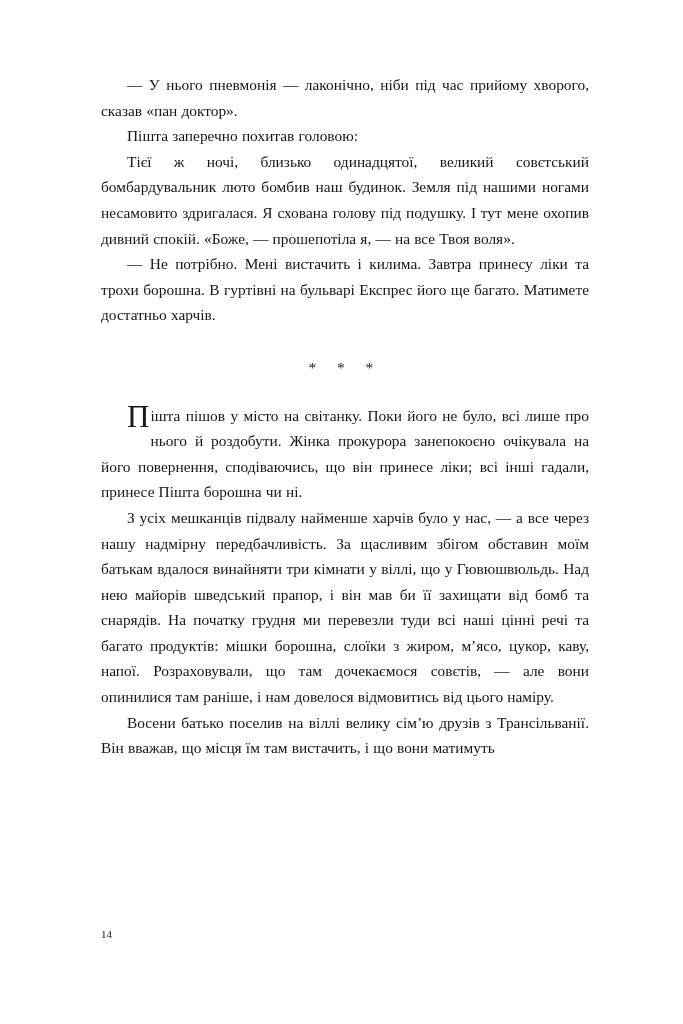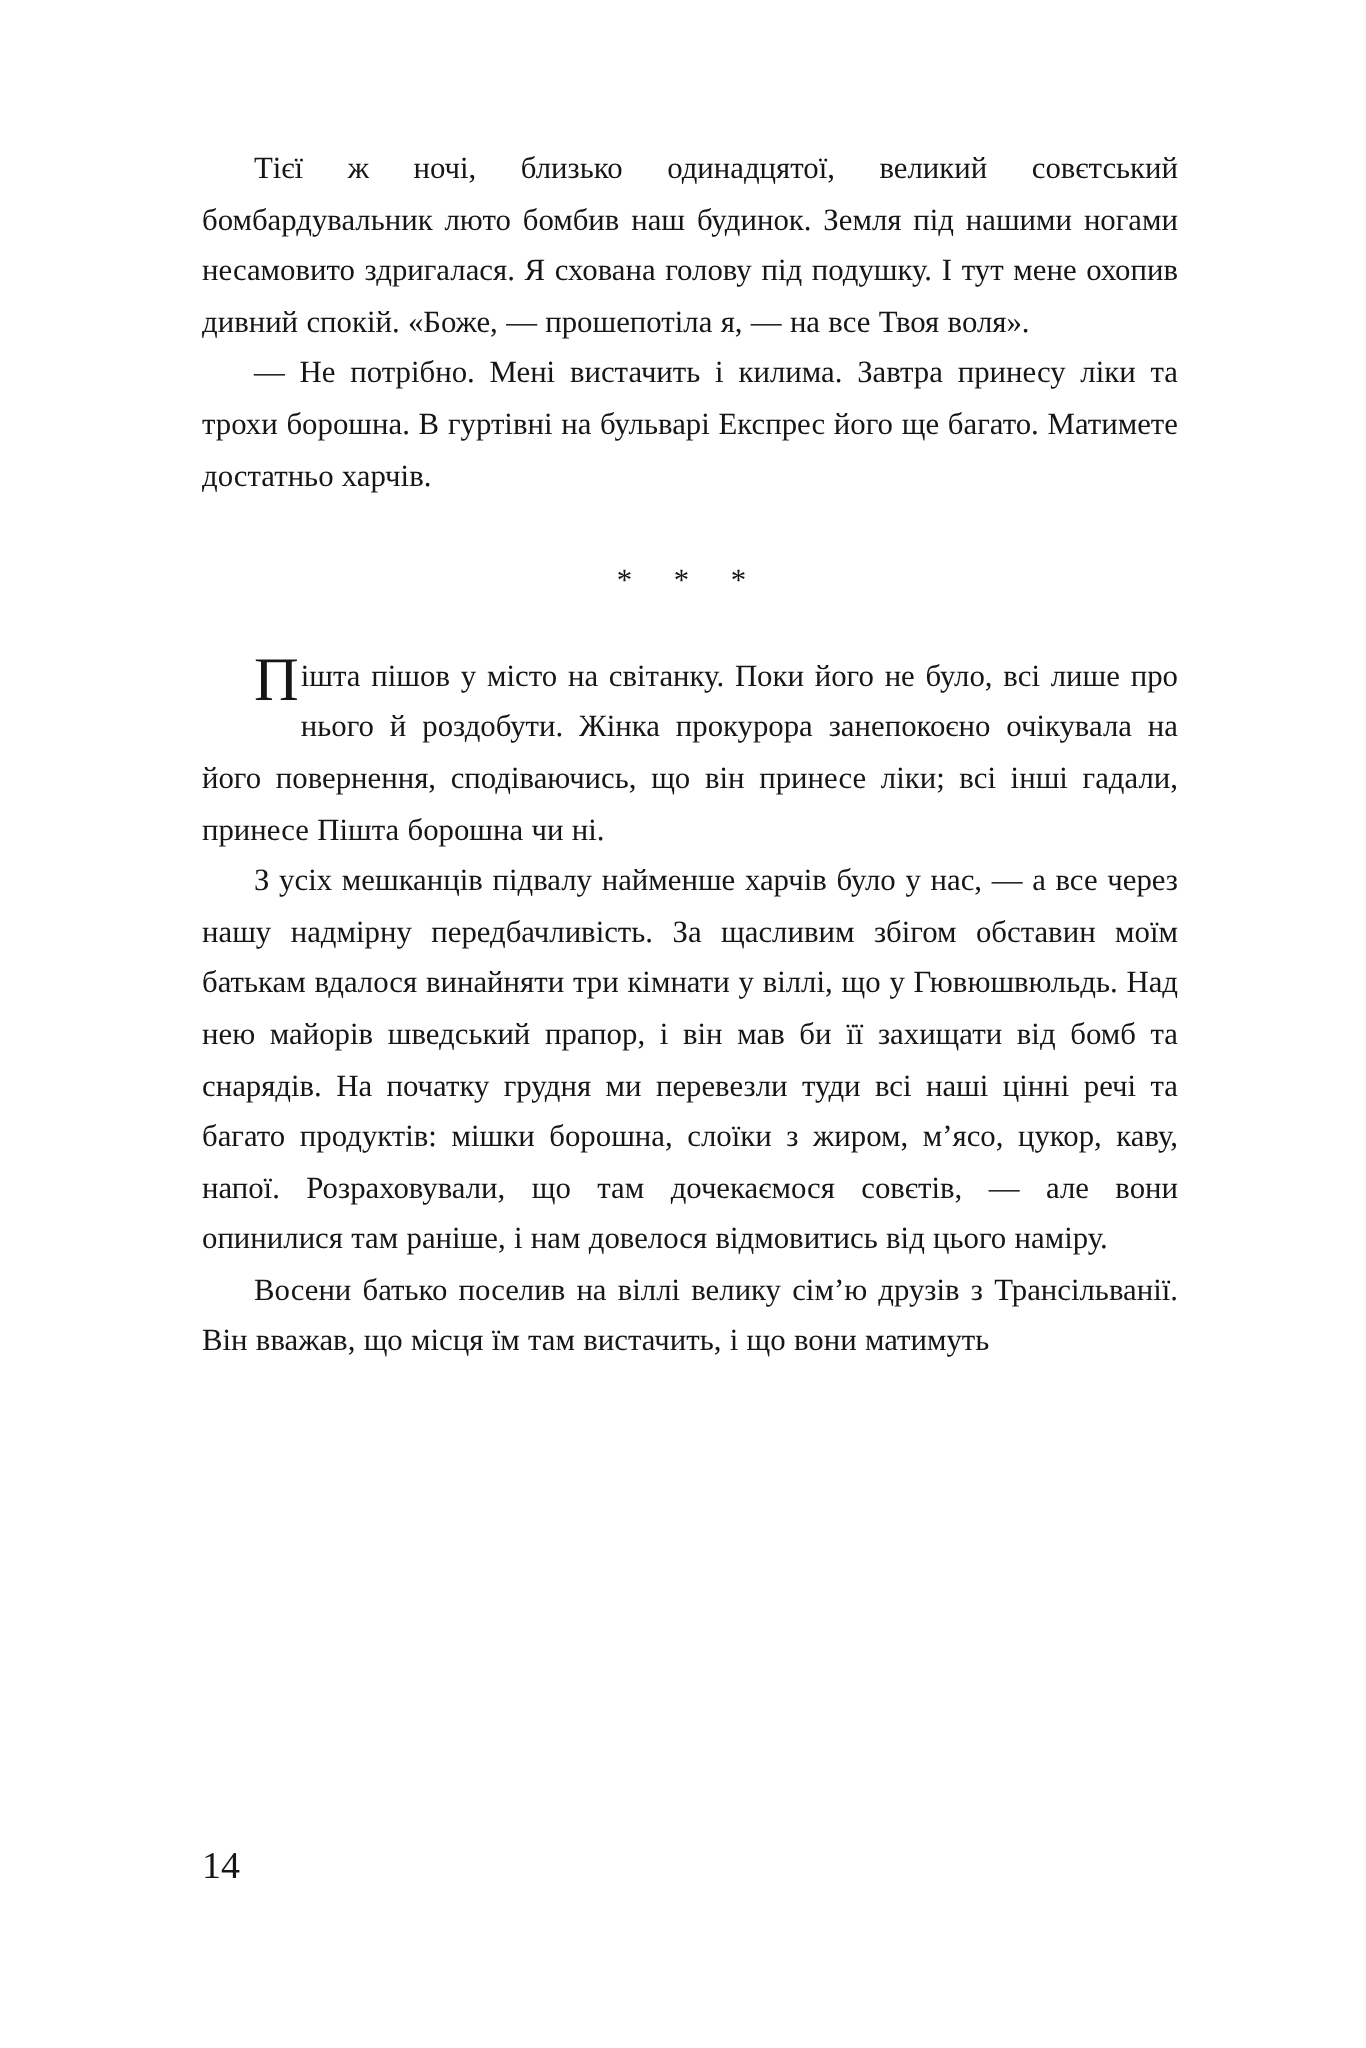--- a/index.html
+++ b/index.html
@@ -70,36 +70,38 @@
     margin-left: 26px;
     margin-top: 1px;
     font-weight: 400;
     font-family: "Liberation Serif", "DejaVu Serif", serif;
   }
 
   .folio {
     position: absolute;
     left: 101px;
     top: 925px;
-    font-size: 19px;
+    font-size: 11px;
     line-height: 18px;
     font-family: "Liberation Serif", "DejaVu Serif", serif;
     color: #161616;
   }
 </style>
 </head>
 <body>
 
 <div class="page">
 
   <div class="text-block">
 
+    <p class="para dash-para">— У нього пневмонія — лаконічно, ніби під час прийому хворого, сказав «пан доктор».</p>
 
 
 
+    <p class="para">Пішта заперечно похитав головою:</p>
 
     <p class="para">Тієї ж ночі, близько одинадцятої, великий совєтський бомбардувальник люто бомбив наш будинок. Земля під нашими ногами несамовито здригалася. Я схована голову під подушку. І тут мене охопив дивний спокій. «Боже, — прошепотіла я, — на все Твоя воля».</p>
 
     <p class="para dash-para">— Не потрібно. Мені вистачить і килима. Завтра принесу ліки та трохи борошна. В гуртівні на бульварі Експрес його ще багато. Матимете достатньо харчів.</p>
 
     <p class="divider">* * *</p>
 
     <p class="para dropcap-para"><span class="dropcap">П</span><span>ішта пішов у місто на світанку. Поки його не було, всі лише про нього й роздобути. Жінка прокурора занепокоєно очікувала на його повернення, сподіваючись, що він принесе ліки; всі інші гадали, принесе Пішта борошна чи ні.</span></p>
 
     <p class="para">З усіх мешканців підвалу найменше харчів було у нас, — а все через нашу надмірну передбачливість. За щасливим збігом обставин моїм батькам вдалося винайняти три кімнати у віллі, що у Гювюшвюльдь. Над нею майорів шведський прапор, і він мав би її захищати від бомб та снарядів. На початку грудня ми перевезли туди всі наші цінні речі та багато продуктів: мішки борошна, слоїки з жиром, м’ясо, цукор, каву, напої. Розраховували, що там дочекаємося совєтів, — але вони опинилися там раніше, і нам довелося відмовитись від цього наміру.</p>

